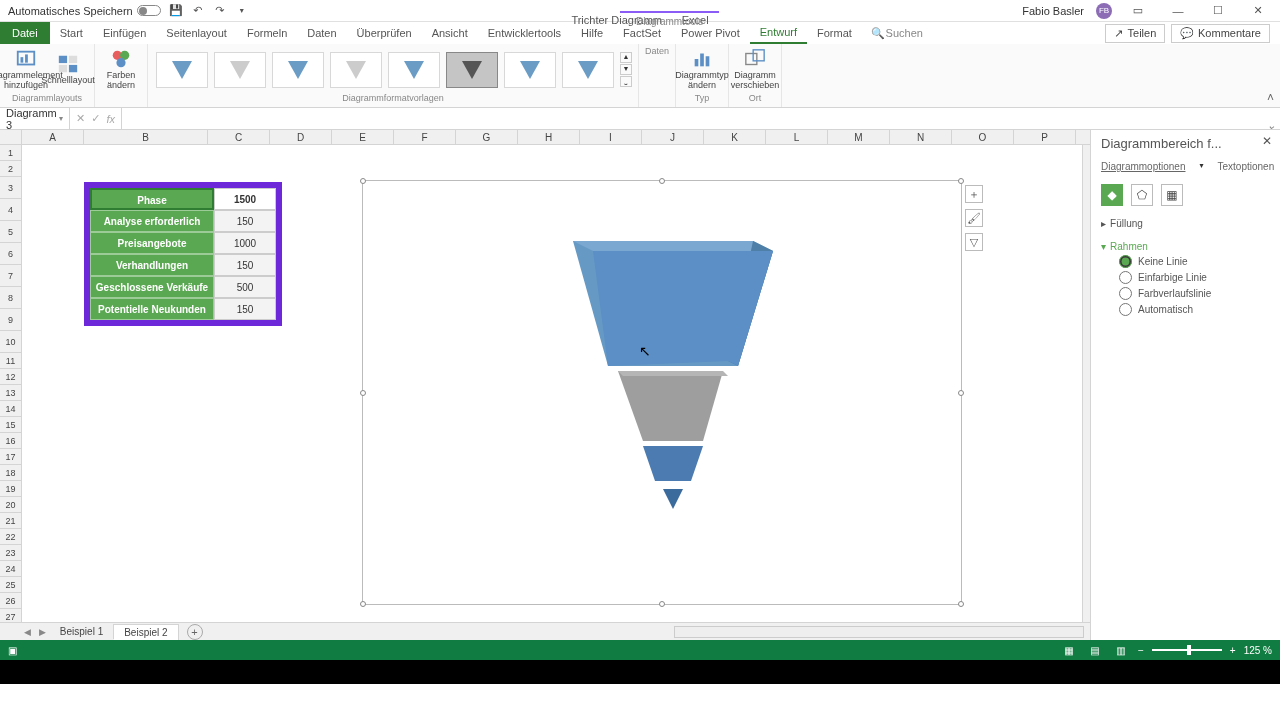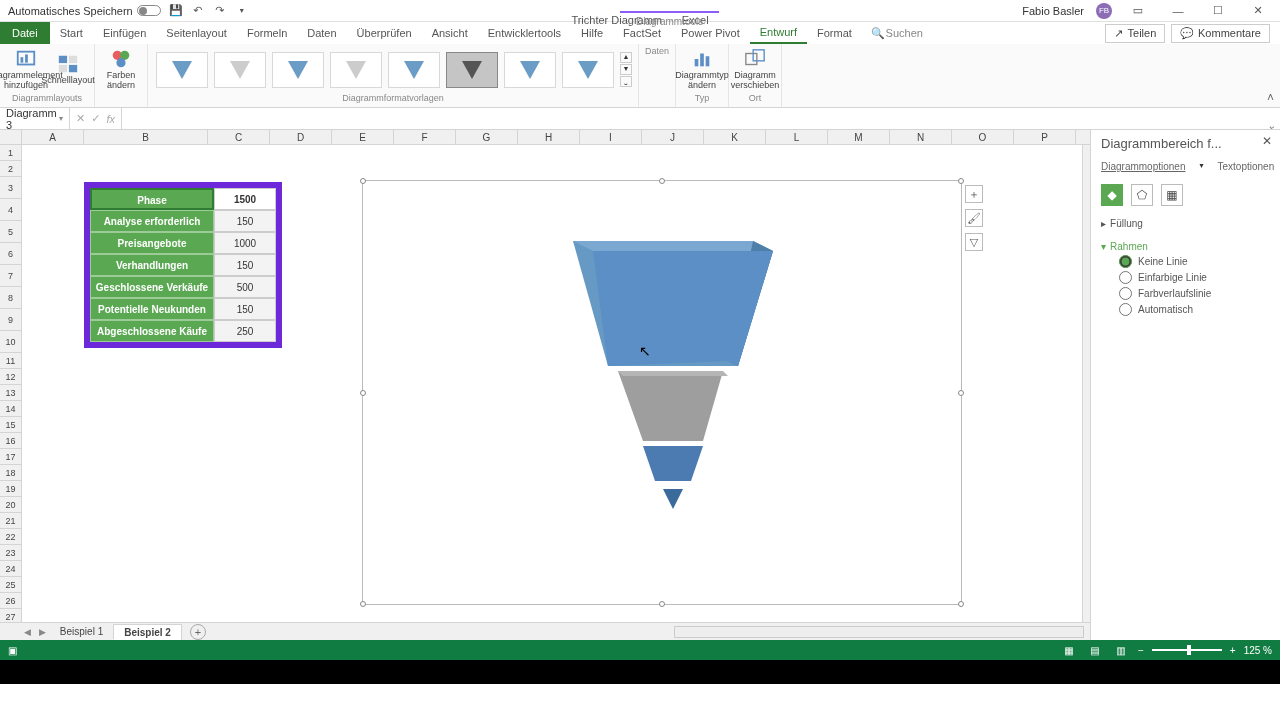--- a/index.html
+++ b/index.html
@@ -74,21 +74,21 @@
 .handle { width: 6px; height: 6px; background: #fff; border: 1px solid #888; border-radius: 50%; position: absolute; }
 .chart-side-btns { position: absolute; right: -22px; top: 4px; display: flex; flex-direction: column; gap: 6px; }
 .chart-side-btn { width: 18px; height: 18px; border: 1px solid #bbb; background: #fff; display: flex; align-items: center; justify-content: center; color: #555; cursor: pointer; font-size: 11px; }
 .funnel-svg { position: absolute; left: 180px; top: 30px; }
 .cursor-arrow { position: absolute; left: 276px; top: 162px; font-size: 14px; color: #000; }
 
 
 .sheet-tab-bar { height: 18px; background: #f0f0f0; border-top: 1px solid #d4d4d4; display: flex; align-items: center; padding-left: 20px; gap: 0; position: relative; }
 .tab-nav { color: #888; font-size: 9px; padding: 0 4px; cursor: pointer; }
 .sheet-tab { padding: 2px 10px; font-size: 10px; color: #444; border-right: 1px solid #d4d4d4; cursor: pointer; }
-.sheet-tab.active { background: #fff; border-top: 1px solid #d4d4d4; font-weight: 700; }
+.sheet-tab.active { background: #fff; border-top: 1px solid #d4d4d4; font-weight: 400; }
 .sheet-add { width: 16px; height: 16px; border: 1px solid #aaa; border-radius: 50%; display: flex; align-items: center; justify-content: center; margin-left: 8px; color: #666; cursor: pointer; font-size: 11px; }
 .hscroll { position: absolute; right: 6px; width: 410px; height: 12px; background: #eee; border: 1px solid #ccc; }
 
 
 .side-panel { width: 190px; border-left: 1px solid #d4d4d4; background: #fff; padding: 6px 10px; position: relative; }
 .sp-title { font-size: 13px; color: #555; }
 .sp-close { position: absolute; top: 4px; right: 8px; color: #555; cursor: pointer; font-size: 12px; }
 .sp-tabs { display: flex; gap: 14px; margin-top: 10px; font-size: 10px; }
 .sp-tab { cursor: pointer; color: #666; padding-bottom: 2px; }
 .sp-tab.u { text-decoration: underline; }
@@ -353,24 +353,20 @@
               <div class="data-cell-value">150</div>
             </div>
           <div class="data-row">
               <div class="data-cell-label">Geschlossene Verkäufe</div>
               <div class="data-cell-value">500</div>
             </div>
           <div class="data-row">
               <div class="data-cell-label">Potentielle Neukunden</div>
               <div class="data-cell-value">150</div>
             </div>
-          <div class="data-row">
-              <div class="data-cell-label">Abgeschlossene Käufe</div>
-              <div class="data-cell-value">250</div>
-            </div>
         </div>
 
         <div class="chart-frame">
           <span class="handle" style="top:-3px;left:-3px;"></span>
             <span class="handle" style="top:-3px;left:50%;margin-left:-3px;"></span>
             <span class="handle" style="top:-3px;right:-3px;"></span>
           <span class="handle" style="top:50%;left:-3px;margin-top:-3px;"></span>
             <span class="handle" style="top:50%;right:-3px;margin-top:-3px;"></span>
           <span class="handle" style="bottom:-3px;left:-3px;"></span>
             <span class="handle" style="bottom:-3px;left:50%;margin-left:-3px;"></span>

